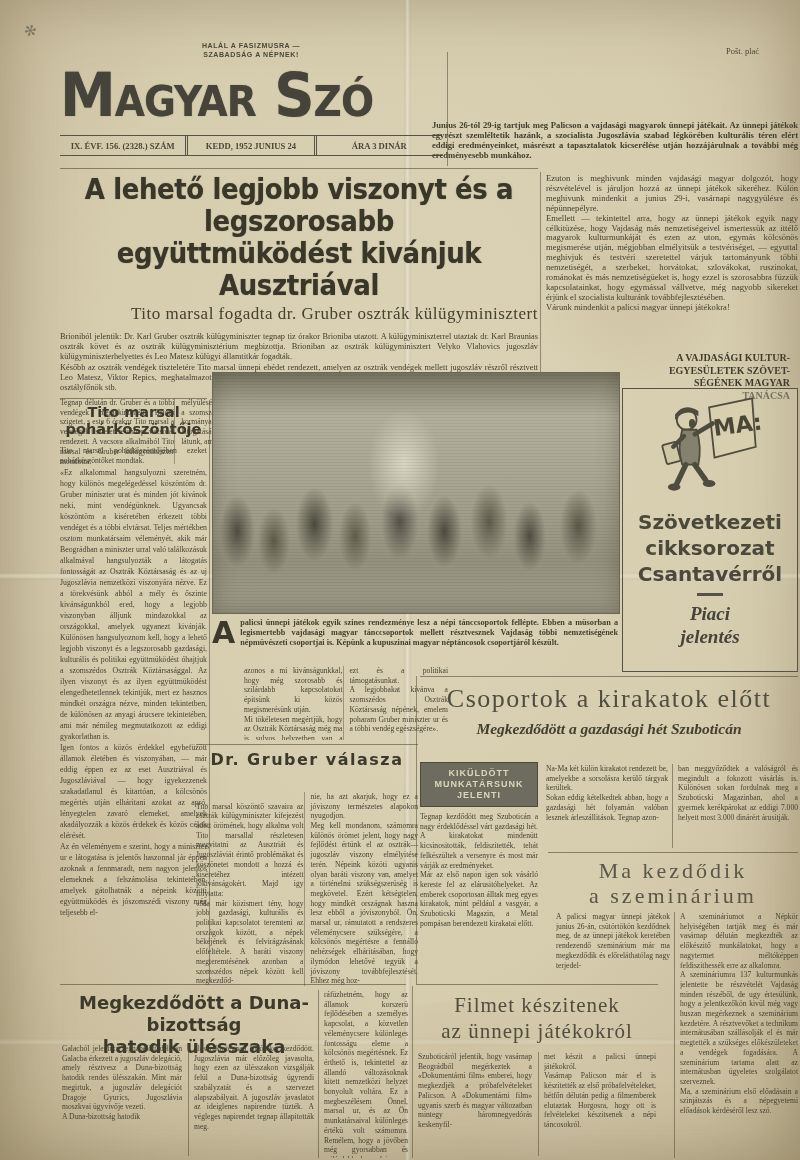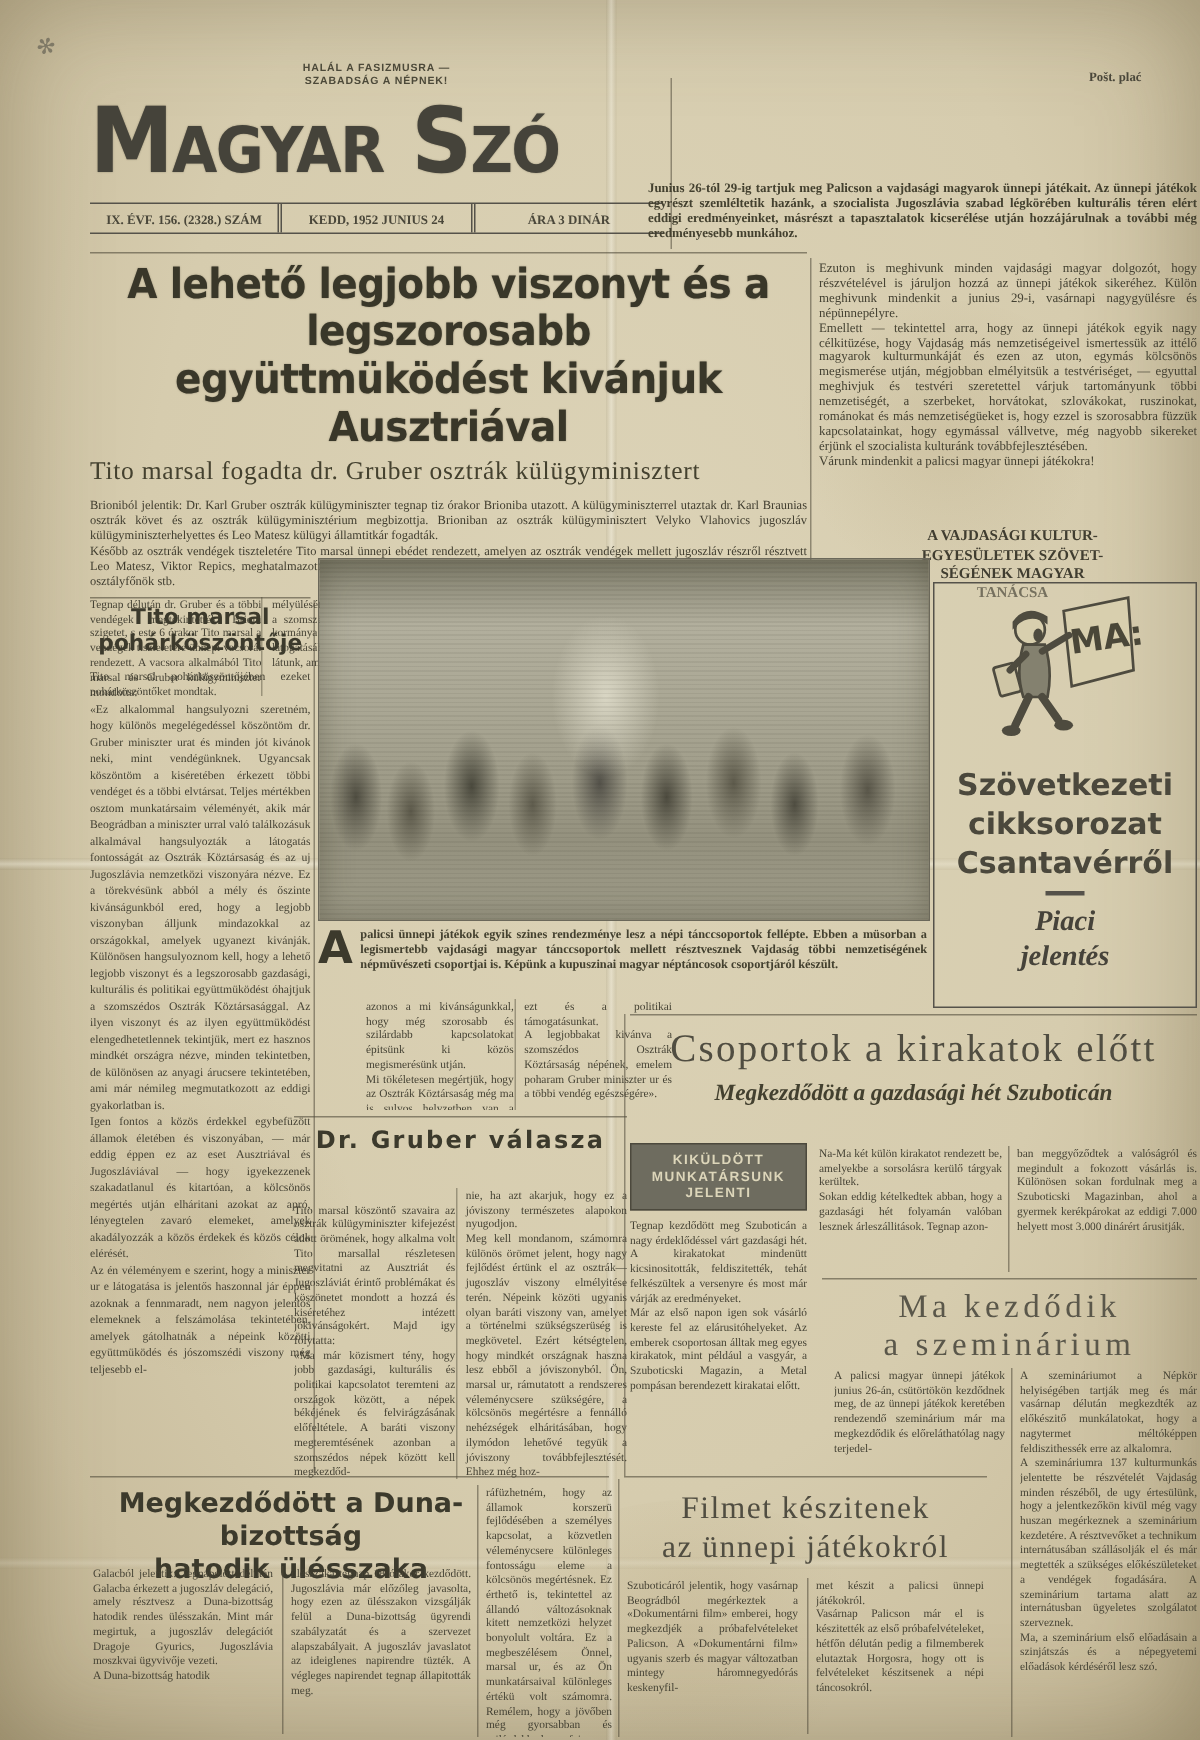--- a/index.html
+++ b/index.html
@@ -34,21 +34,21 @@
   .meghivo-title{font-family:"Liberation Serif",serif;font-weight:bold;font-size:37px;line-height:1;
     letter-spacing:9px;text-align:center;color:#3f3c30;}
   .meghivo-sub{font-size:22.5px;line-height:1.1;text-align:center;color:#47443a;letter-spacing:.5px;}
   .meghivo-lead{font-size:8.6px;line-height:10px;font-weight:bold;text-align:justify;white-space:pre-line;color:#43402f;}
   .meghivo-body{font-size:8.6px;line-height:9.9px;text-align:justify;white-space:pre-line;color:#454233;}
   .meghivo-sign{font-size:10px;line-height:12.5px;font-weight:bold;text-align:center;white-space:pre-line;color:#403d30;}
 
   .headline{font-family:"DejaVu Sans",sans-serif;font-weight:bold;font-size:26px;line-height:30px;
     letter-spacing:-.4px;text-align:center;white-space:pre-line;color:#393729;
     transform:scaleY(1.06);transform-origin:center top;text-shadow:0 0 1px rgba(55,50,35,.5);}
-  .subhead{font-size:17px;text-align:left;color:#44412f;letter-spacing:.5px;}
+  .subhead{font-size:17px;text-align:right;color:#44412f;letter-spacing:.5px;}
   .intro{font-size:8.3px;line-height:10.2px;text-align:justify;white-space:pre-line;color:#403d2f;}
 
   .colrow{display:flex;}
   .colrow > div{flex:1;}
   .colrow > div + div{border-left:1px solid rgba(80,75,58,.45);padding-left:6px;}
 
   .sec-head-sans{font-family:"DejaVu Sans",sans-serif;font-weight:bold;text-align:center;
     white-space:pre-line;color:#3c3a2c;}
   .sec-head-serif{font-family:"Liberation Serif",serif;text-align:center;white-space:pre-line;color:#504d41;}
 
@@ -78,21 +78,21 @@
       linear-gradient(180deg, #7f7d6b 0%, #b2af9d 18%, #a8a592 46%, #94917e 78%, #9e9b88 100%);
     border:1px solid #6b685a;
     box-shadow:inset 0 0 22px rgba(50,45,30,.35);
   }
   .photo .halftone{position:absolute;inset:0;
     background:repeating-linear-gradient(0deg, rgba(40,38,28,.07) 0 1px, rgba(0,0,0,0) 1px 3px);}
   .caption{font-size:8.2px;line-height:9.8px;font-weight:bold;text-align:justify;color:#43402f;}
   .dropcap{float:left;font-size:30px;line-height:26px;font-weight:bold;
     font-family:"DejaVu Sans",sans-serif;padding:2px 5px 0 0;color:#3c3a2c;}
   .corner-mark{font-size:15px;color:#6b6758;opacity:.75;transform:rotate(18deg);}
-  .postal{font-size:8.5px;font-weight:bold;color:#4a473a;text-align:center;}
+  .postal{font-size:8.5px;font-weight:normal;color:#4a473a;text-align:center;}
 </style>
 </head>
 <body>
 
 <div class="page">
 
   <div class="fold-v" style="left:404px;"></div>
   <div class="fold-h" style="top:572px;"></div>
   <div class="fold-h" style="top:1038px;opacity:.5;"></div>
   <div class="stain" style="left:520px;top:200px;width:220px;height:180px;background:radial-gradient(circle, rgba(150,128,82,.14), rgba(150,128,82,0) 70%);"></div>
@@ -111,21 +111,21 @@
     </div>
   </div>
   <div class="abs postal" style="left:726px;top:46px;">Pošt. plać</div>
 
   <div class="rule-v" style="left:447px;top:52px;height:114px;"></div>
   <div class="abs meghivo-lead" style="left:432px;top:120px;width:366px;">Junius 26-tól 29-ig tartjuk meg Palicson a vajdasági magyarok ünnepi játékait. Az ünnepi játékok egyrészt szemléltetik hazánk, a szocialista Jugoszlávia szabad légkörében kulturális téren elért eddigi eredményeinket, másrészt a tapasztalatok kicserélése utján hozzájárulnak a további még eredményesebb munkához.</div>
   <div class="rule-v" style="left:540px;top:172px;height:214px;"></div>
   <div class="abs meghivo-body" style="left:546px;top:174px;width:252px;height:176px;">Ezuton is meghivunk minden vajdasági magyar dolgozót, hogy részvételével is járuljon hozzá az ünnepi játékok sikeréhez. Külön meghivunk mindenkit a junius 29-i, vasárnapi nagygyülésre és népünnepélyre.
 Emellett — tekintettel arra, hogy az ünnepi játékok egyik nagy célkitüzése, hogy Vajdaság más nemzetiségeivel ismertessük az ittélő magyarok kulturmunkáját és ezen az uton, egymás kölcsönös megismerése utján, mégjobban elmélyitsük a testvériséget, — egyuttal meghivjuk és testvéri szeretettel várjuk tartományunk többi nemzetiségét, a szerbeket, horvátokat, szlovákokat, ruszinokat, románokat és más nemzetiségüeket is, hogy ezzel is szorosabbra füzzük kapcsolatainkat, hogy egymással vállvetve, még nagyobb sikereket érjünk el szocialista kulturánk továbbfejlesztésében.
 Várunk mindenkit a palicsi magyar ünnepi játékokra!</div>
-  <div class="abs meghivo-sign" style="left:560px;top:352px;width:230px;">A VAJDASÁGI KULTUR-
+  <div class="abs meghivo-sign" style="left:560px;top:352px;width:230px;text-align:right;">A VAJDASÁGI KULTUR-
 EGYESÜLETEK SZÖVET-
 SÉGÉNEK MAGYAR
 TANÁCSA</div>
 
   <div class="rule-h" style="left:60px;top:168px;width:478px;"></div>
   <div class="abs" style="left:60px;top:174px;width:478px;">
     <div class="headline">A lehető legjobb viszonyt és a legszorosabb
 együttmüködést kivánjuk Ausztriával</div>
     <div class="subhead" style="margin-top:10px;">Tito marsal fogadta dr. Gruber osztrák külügyminisztert</div>
     <div class="intro" style="margin-top:8px;height:62px;">Brioniból jelentik: Dr. Karl Gruber osztrák külügyminiszter tegnap tiz órakor Brioniba utazott. A külügyminiszterrel utaztak dr. Karl Braunias osztrák követ és az osztrák külügyminisztérium megbizottja. Brioniban az osztrák külügyminisztert Velyko Vlahovics jugoszláv külügyminiszterhelyettes és Leo Matesz külügyi államtitkár fogadták.

